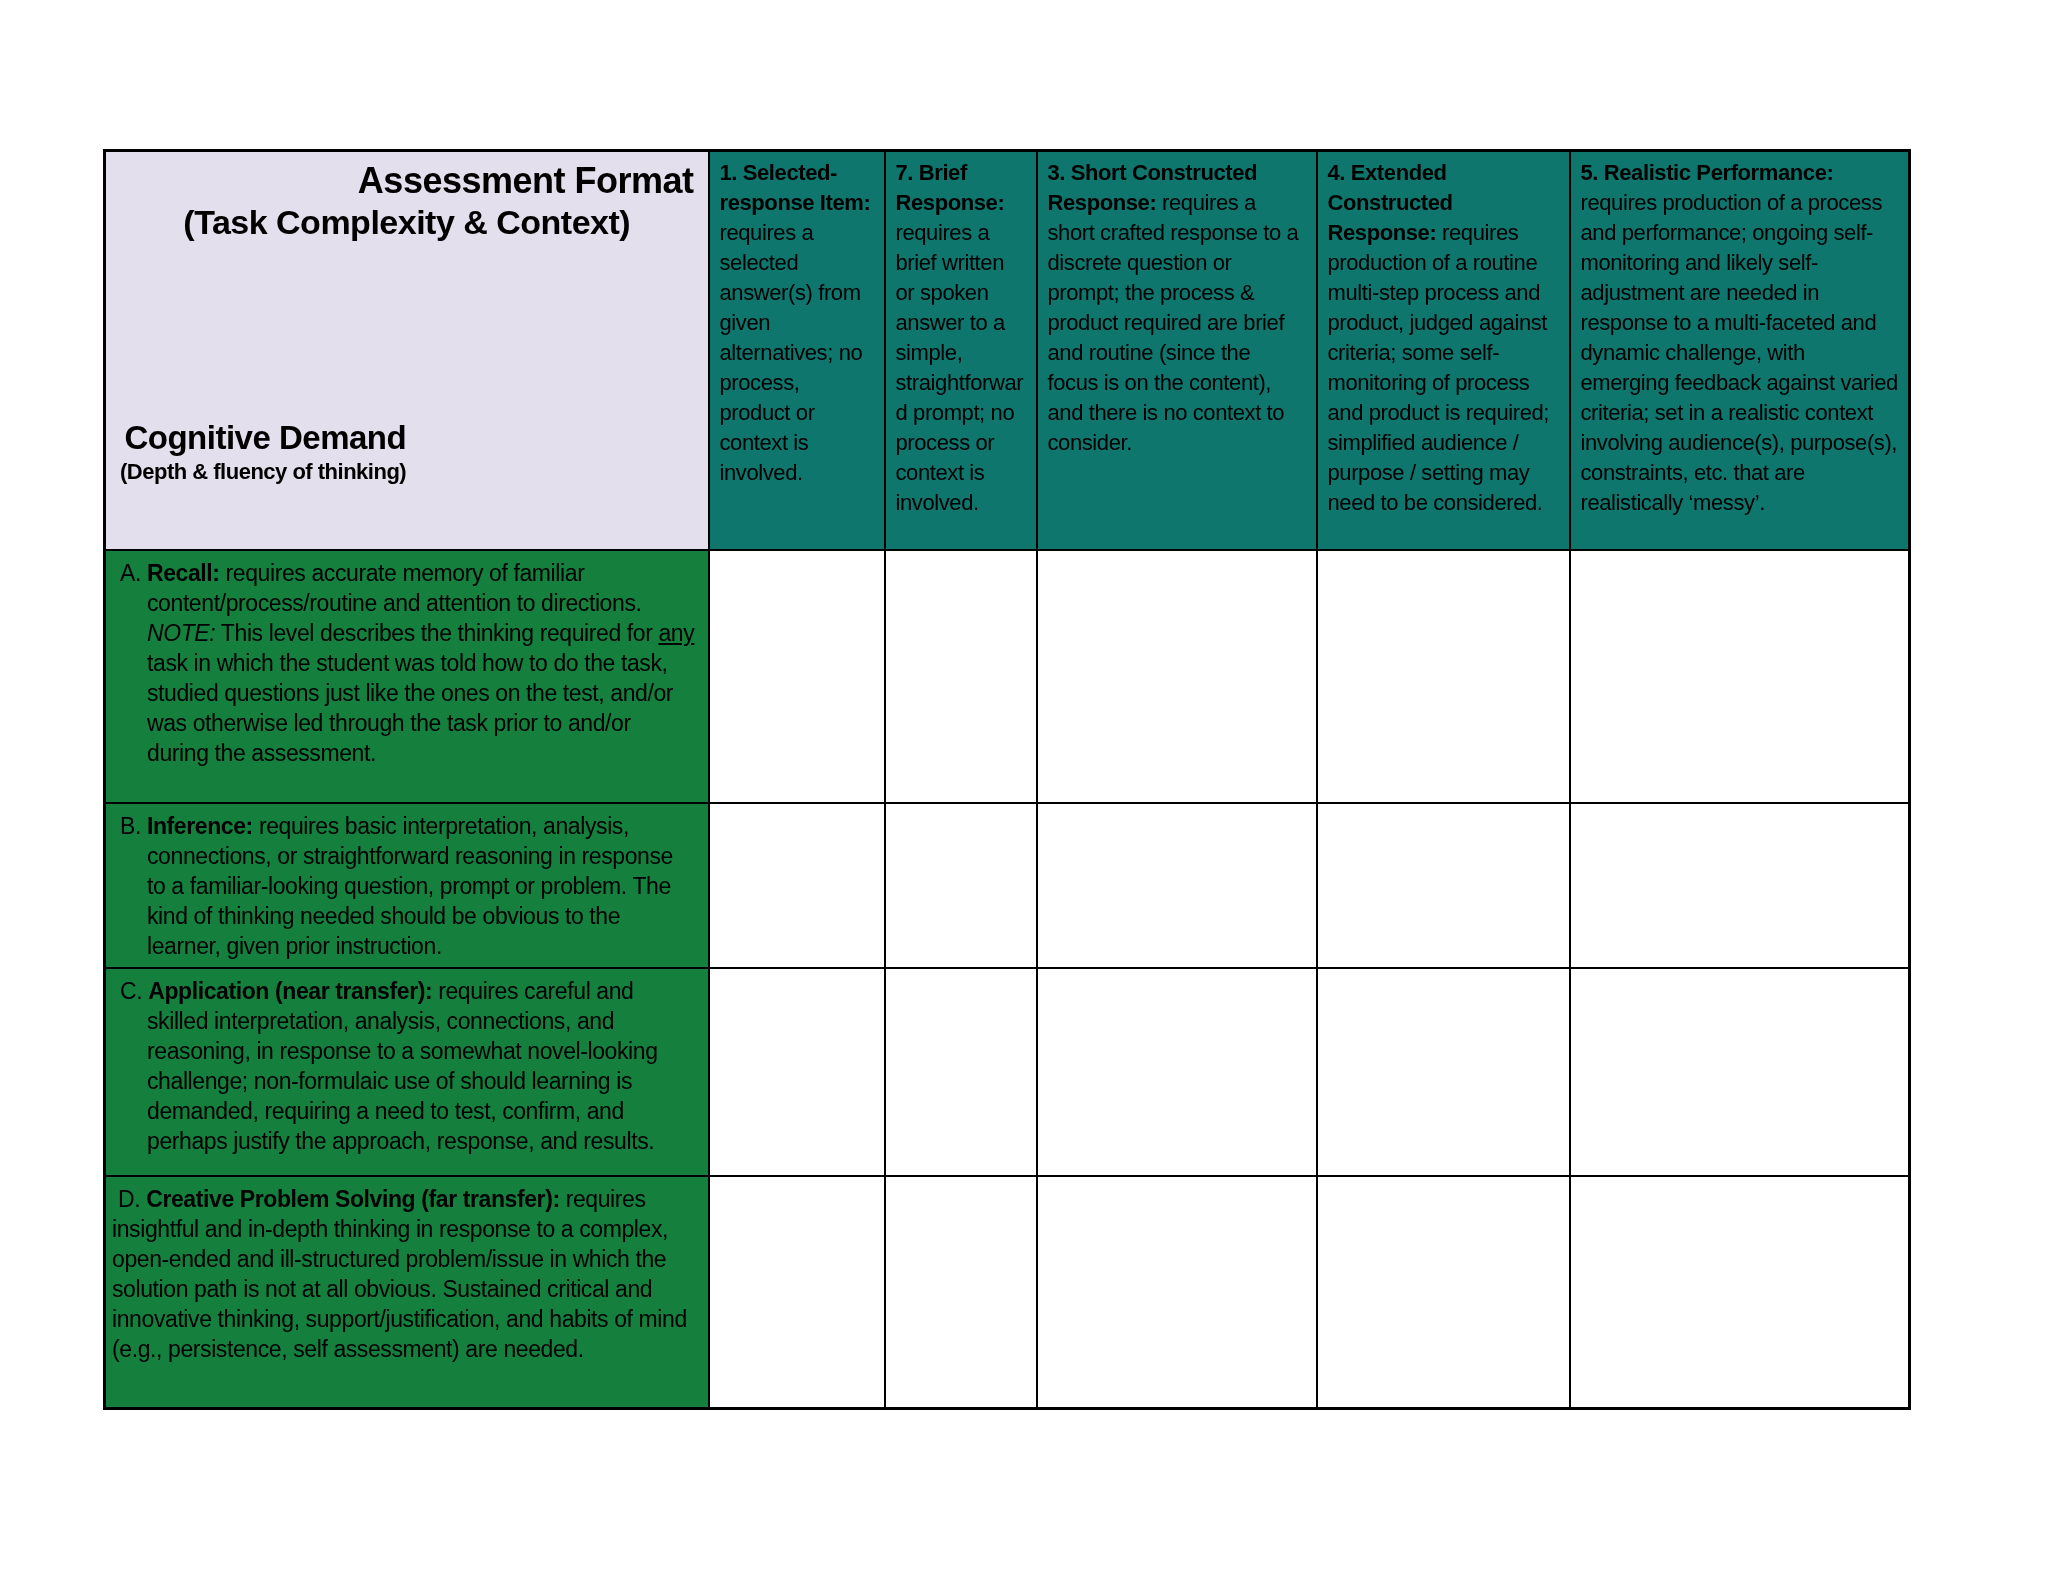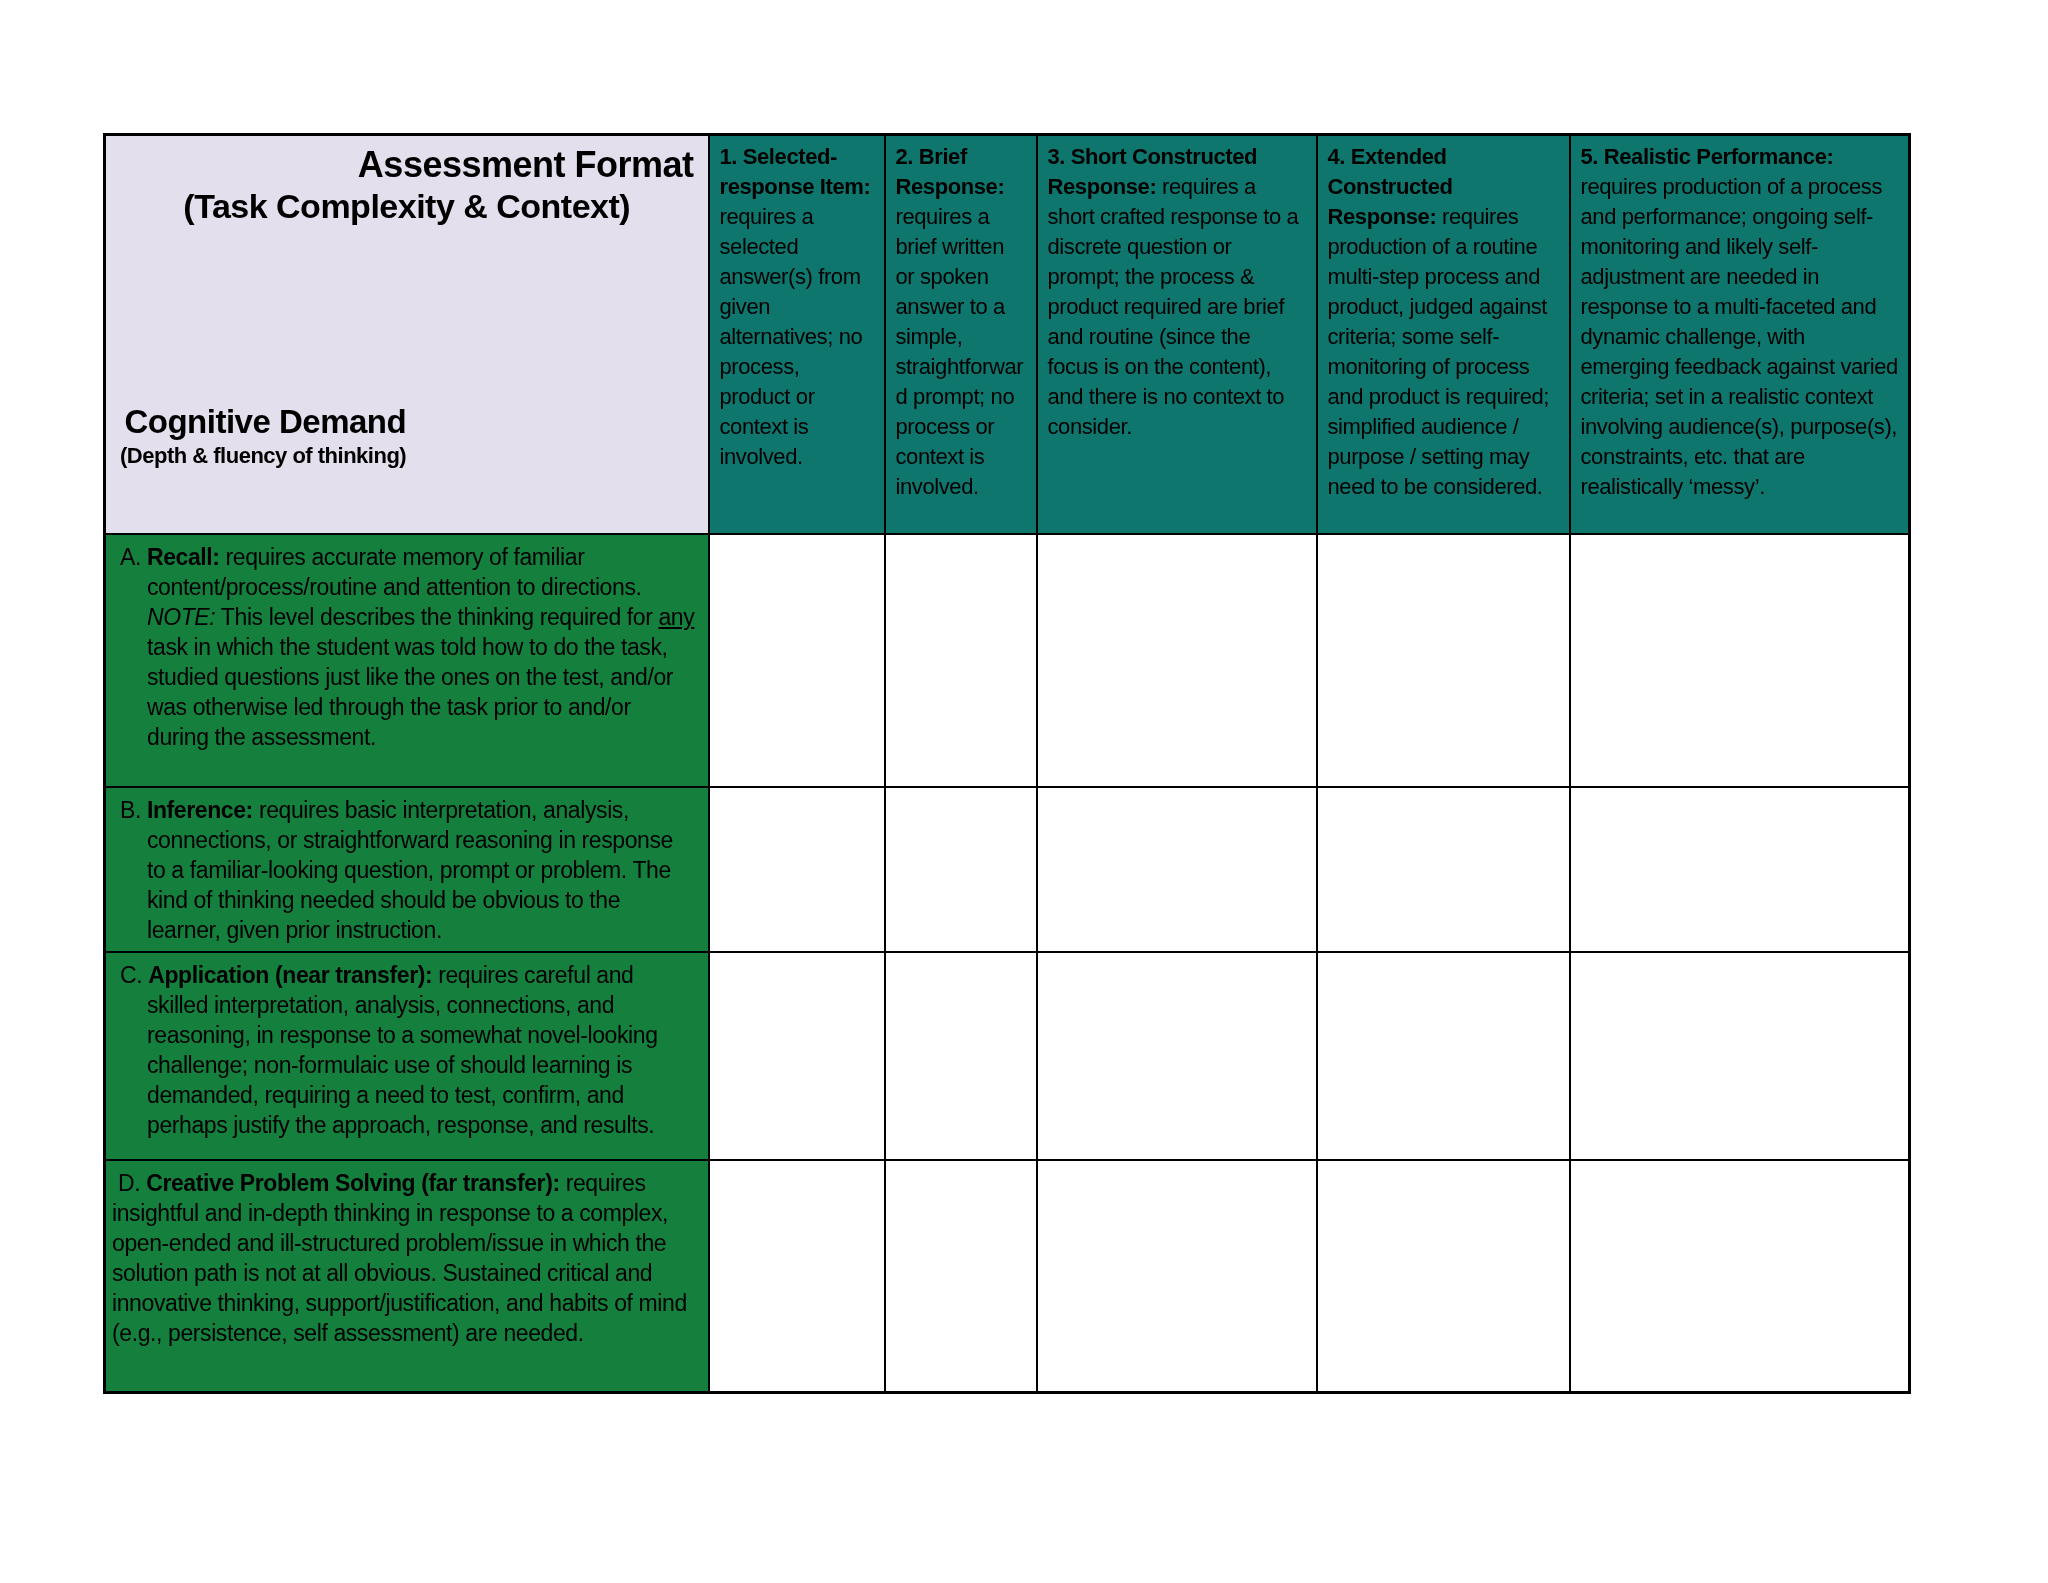--- a/index.html
+++ b/index.html
@@ -7,21 +7,21 @@
     position: relative;
     width: 2048px;
     height: 1583px;
     background: #ffffff;
     font-family: "Liberation Sans", "DejaVu Sans", sans-serif;
     color: #000000;
   }
   table.matrix {
     position: absolute;
     left: 103px;
-    top: 133px;
+    top: 149px;
     border-collapse: collapse;
     table-layout: fixed;
     width: 1805px;
     border: 3px solid #000000;
   }
   table.matrix td {
     border: 2px solid #000000;
     vertical-align: top;
     padding: 0;
     overflow: hidden;
@@ -135,21 +135,21 @@
         </div>
         <div class="corner-bottom">
           <div class="row-axis-title">Cognitive Demand</div>
           <div class="row-axis-subtitle">(Depth &amp; fluency of thinking)</div>
         </div>
       </td>
       <td class="colhead">
             <div class="pad"><b>1. Selected-response Item:</b> <span>requires a selected answer(s) from given alternatives; no process, product or context is involved.</span></div>
           </td>
       <td class="colhead">
-            <div class="pad"><b>2. Brief Response:</b> <span>requires a brief written or spoken answer to a simple, straightforward prompt; no process or context is involved.</span></div>
+            <div class="pad"><b>7. Brief Response:</b> <span>requires a brief written or spoken answer to a simple, straightforward prompt; no process or context is involved.</span></div>
           </td>
       <td class="colhead">
             <div class="pad"><b>3. Short Constructed Response:</b> <span>requires a short crafted response to a discrete question or prompt; the process &amp; product required are brief and routine (since the focus is on the content), and there is no context to consider.</span></div>
           </td>
       <td class="colhead">
             <div class="pad"><b>4. Extended Constructed Response:</b> <span>requires production of a routine multi-step process and product, judged against criteria; some self-monitoring of process and product is required; simplified audience / purpose / setting may need to be considered.</span></div>
           </td>
       <td class="colhead">
             <div class="pad"><b>5. Realistic Performance:</b> <span>requires production of a process and performance; ongoing self-monitoring and likely self-adjustment are needed in response to a multi-faceted and dynamic challenge, with emerging feedback against varied criteria; set in a realistic context involving audience(s), purpose(s), constraints, etc. that are realistically ‘messy’.</span></div>
           </td>

